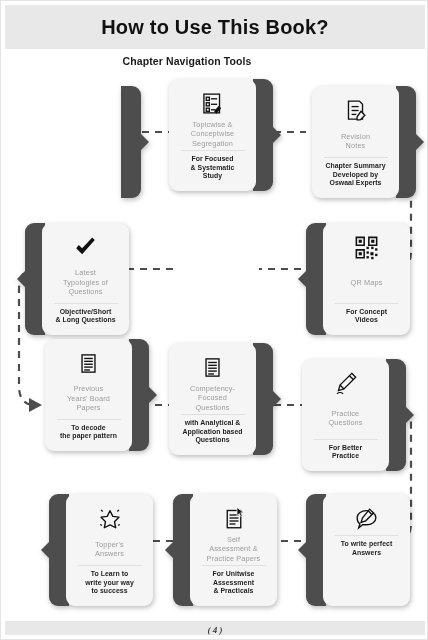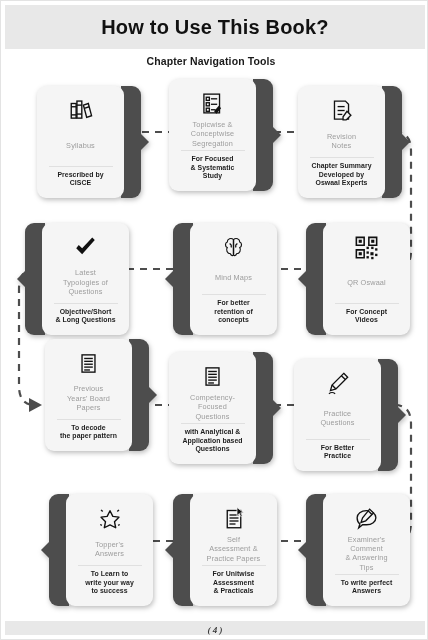--- a/index.html
+++ b/index.html
@@ -22,21 +22,20 @@
     background:#e8e8e8;
     display:flex;align-items:center;justify-content:center;
   }
   .header-title{
     font-size:20px;font-weight:bold;color:#111111;letter-spacing:.2px;
   }
   .section-title{
     position:absolute;left:0;top:54px;width:372px;
     text-align:center;font-size:10.5px;font-weight:bold;color:#1a1a1a;
     letter-spacing:.1px;
-    margin-left:24px;
   }
   
   .wires{position:absolute;left:0;top:0;width:428px;height:640px;pointer-events:none;}
   
   .card{
     position:absolute;width:104px;height:112px;
     filter:drop-shadow(1px 2px 2.5px rgba(0,0,0,.26));
   }
   .tab{
     position:absolute;top:0;width:20px;height:112px;
@@ -120,37 +119,20 @@
     <g fill="#4d4d4d">
       <polygon points="387,268 400,261 400,275"></polygon>
       <polygon points="41,404 28,397 28,411"></polygon>
       <polygon points="387,540 400,533 400,547"></polygon>
     </g>
   </svg>
 
   <div class="card dir-r" style="left:36px;  top:85px;">
     <div class="tab"></div>
     <div class="notch"></div>
-    <div class="body">
-      <div class="icon">
-        <svg width="26" height="26" viewBox="0 0 32 32" fill="none" stroke="#111" stroke-width="1.7">
-          <rect x="4" y="8" width="6" height="18"></rect>
-            <line x1="4" y1="12" x2="10" y2="12"></line>
-            <line x1="4" y1="22" x2="10" y2="22"></line>
-          <rect x="11" y="5" width="6" height="21"></rect>
-            <line x1="11" y1="10" x2="17" y2="10"></line>
-            <line x1="11" y1="21" x2="17" y2="21"></line>
-          <path d="M19 10 L25 8 L29 23 L23 25 Z"></path>
-            <line x1="20" y1="14" x2="26" y2="12"></line>
-        </svg>
-      </div>
-      <div class="title">Syllabus</div>
-      <div class="divider"></div>
-      <div class="sub">Prescribed by<br>CISCE</div>
-    </div>
   </div>
 
   <div class="card dir-r" style="left:168px; top:78px;">
     <div class="tab"></div>
     <div class="notch"></div>
     <div class="body">
       <div class="icon">
         <svg width="25" height="25" viewBox="0 0 32 32" fill="none" stroke="#111" stroke-width="1.7">
           <rect x="5" y="4" width="20" height="24"></rect>
           <rect x="8" y="8" width="4" height="4"></rect>
@@ -161,21 +143,21 @@
             <line x1="14" y1="24" x2="20" y2="24"></line>
           <path d="M18 26 L24 19 L27 22 L21 29 Z" fill="#111" stroke="none"></path>
         </svg>
       </div>
       <div class="title">Topicwise &amp;<br>Conceptwise<br>Segregation</div>
       <div class="divider"></div>
       <div class="sub">For Focused<br>&amp; Systematic<br>Study</div>
     </div>
   </div>
 
-  <div class="card dir-r" style="left:297px; top:85px;">
+  <div class="card dir-r" style="left:311px; top:85px;">
     <div class="tab"></div>
     <div class="notch"></div>
     <div class="body">
       <div class="icon">
         <svg width="25" height="25" viewBox="0 0 32 32" fill="none" stroke="#111" stroke-width="1.7">
           <path d="M7 4 H21 L25 8 V27 H7 Z"></path>
           <line x1="11" y1="11" x2="20" y2="11"></line>
             <line x1="11" y1="16" x2="20" y2="16"></line>
             <line x1="11" y1="21" x2="17" y2="21"></line>
           <path d="M23 17 L28 22 L22 28 L18 28 L18 24 Z" fill="#f5f5f5"></path>
@@ -195,38 +177,20 @@
         <svg width="27" height="27" viewBox="0 0 32 32">
           <path d="M5 17 L12 24 L27 7 L24 4 L12 17 L8 13 Z" fill="#111"></path>
         </svg>
       </div>
       <div class="title">Latest<br>Typologies of<br>Questions</div>
       <div class="divider"></div>
       <div class="sub">Objective/Short<br>&amp; Long Questions</div>
     </div>
   </div>
 
-  <div class="card dir-l" style="left:172px; top:222px;">
-    <div class="tab"></div>
-    <div class="notch"></div>
-    <div class="body">
-      <div class="icon">
-        <svg width="25" height="25" viewBox="0 0 32 32" fill="none" stroke="#111" stroke-width="1.5">
-          <path d="M16 6 C13 3 8 5 8 9 C5 10 5 15 8 16 C6 19 8 24 12 24 C13 27 16 27 16 25 Z"></path>
-          <path d="M16 6 C19 3 24 5 24 9 C27 10 27 15 24 16 C26 19 24 24 20 24 C19 27 16 27 16 25 Z"></path>
-          <line x1="16" y1="6" x2="16" y2="25"></line>
-          <path d="M11 11 Q14 12 13 16"></path>
-            <path d="M21 11 Q18 12 19 16"></path>
-        </svg>
-      </div>
-      <div class="title">Mind Maps</div>
-      <div class="divider"></div>
-      <div class="sub">For better<br>retention of<br>concepts</div>
-    </div>
-  </div>
 
   <div class="card dir-l" style="left:305px; top:222px;">
     <div class="tab"></div>
     <div class="notch"></div>
     <div class="body">
       <div class="icon">
         <svg width="25" height="25" viewBox="0 0 32 32" fill="#111">
           <path d="M3 3h10v10H3z" fill="none" stroke="#111" stroke-width="2"></path>
             <rect x="6" y="6" width="4" height="4"></rect>
           <path d="M19 3h10v10H19z" fill="none" stroke="#111" stroke-width="2"></path>
@@ -236,21 +200,21 @@
           <rect x="16" y="15" width="3" height="3"></rect>
             <rect x="22" y="15" width="3" height="3"></rect>
             <rect x="27" y="17" width="3" height="3"></rect>
           <rect x="16" y="21" width="3" height="3"></rect>
             <rect x="21" y="22" width="4" height="4"></rect>
             <rect x="27" y="24" width="3" height="3"></rect>
           <rect x="16" y="27" width="3" height="3"></rect>
             <rect x="22" y="28" width="3" height="3"></rect>
         </svg>
       </div>
-      <div class="title">QR Oswaal</div>
+      <div class="title">QR Maps</div>
       <div class="divider"></div>
       <div class="sub">For Concept<br>Videos</div>
     </div>
   </div>
 
   <div class="card dir-r" style="left:44px;  top:338px;">
     <div class="tab"></div>
     <div class="notch"></div>
     <div class="body">
       <div class="icon">
@@ -262,41 +226,41 @@
             <line x1="10" y1="21" x2="22" y2="21"></line>
             <line x1="10" y1="25" x2="18" y2="25"></line>
         </svg>
       </div>
       <div class="title">Previous<br>Years' Board<br>Papers</div>
       <div class="divider"></div>
       <div class="sub">To decode<br>the paper pattern</div>
     </div>
   </div>
 
-  <div class="card dir-r" style="left:168px; top:351px;text-decoration:underline;">
+  <div class="card dir-r" style="left:168px; top:342px;text-decoration:underline;">
     <div class="tab"></div>
     <div class="notch"></div>
     <div class="body">
       <div class="icon">
         <svg width="23" height="23" viewBox="0 0 32 32" fill="none" stroke="#111" stroke-width="1.9">
           <rect x="7" y="4" width="18" height="24"></rect>
           <line x1="10" y1="9" x2="22" y2="9"></line>
             <line x1="10" y1="13" x2="22" y2="13"></line>
           <line x1="10" y1="17" x2="22" y2="17"></line>
             <line x1="10" y1="21" x2="22" y2="21"></line>
             <line x1="10" y1="25" x2="18" y2="25"></line>
         </svg>
       </div>
       <div class="title">Competency-<br>Focused<br>Questions</div>
       <div class="divider"></div>
       <div class="sub">with Analytical &amp;<br>Application based<br>Questions</div>
     </div>
   </div>
 
-  <div class="card dir-r" style="left:293px; top:358px;">
+  <div class="card dir-r" style="left:301px; top:358px;">
     <div class="tab"></div>
     <div class="notch"></div>
     <div class="body">
       <div class="icon">
         <svg width="25" height="25" viewBox="0 0 32 32" fill="none" stroke="#111" stroke-width="1.7">
           <path d="M24 3 L29 8 L14 23 L7 25 L9 18 Z"></path>
           <line x1="21" y1="6" x2="26" y2="11"></line>
           <path d="M9 18 L14 23"></path>
           <path d="M5 29 Q9 26 13 29" stroke-width="1.5"></path>
         </svg>
@@ -350,21 +314,20 @@
     <div class="tab"></div>
     <div class="notch"></div>
     <div class="body">
       <div class="icon">
         <svg width="25" height="25" viewBox="0 0 32 32" fill="none" stroke="#111" stroke-width="1.7">
           <path d="M16 6 C23 6 28 10 28 15 C28 20 23 24 16 24 L11 24 L6 28 L7.5 23 C5 21 4 18 4 15 C4 10 9 6 16 6 Z"></path>
           <path d="M20 4 L25 9 L15 19 L9 21 L11 15 Z" fill="#f5f5f5"></path>
           <line x1="18" y1="6" x2="23" y2="11"></line>
         </svg>
       </div>
-      <div class="title">Examiner's<br>Comment<br>&amp; Answering<br>Tips</div>
       <div class="divider"></div>
       <div class="sub">To write perfect<br>Answers</div>
     </div>
   </div>
 
   <div class="footer-band"></div>
   <div class="footer-num">( 4 )</div>
 
 </div>
 

